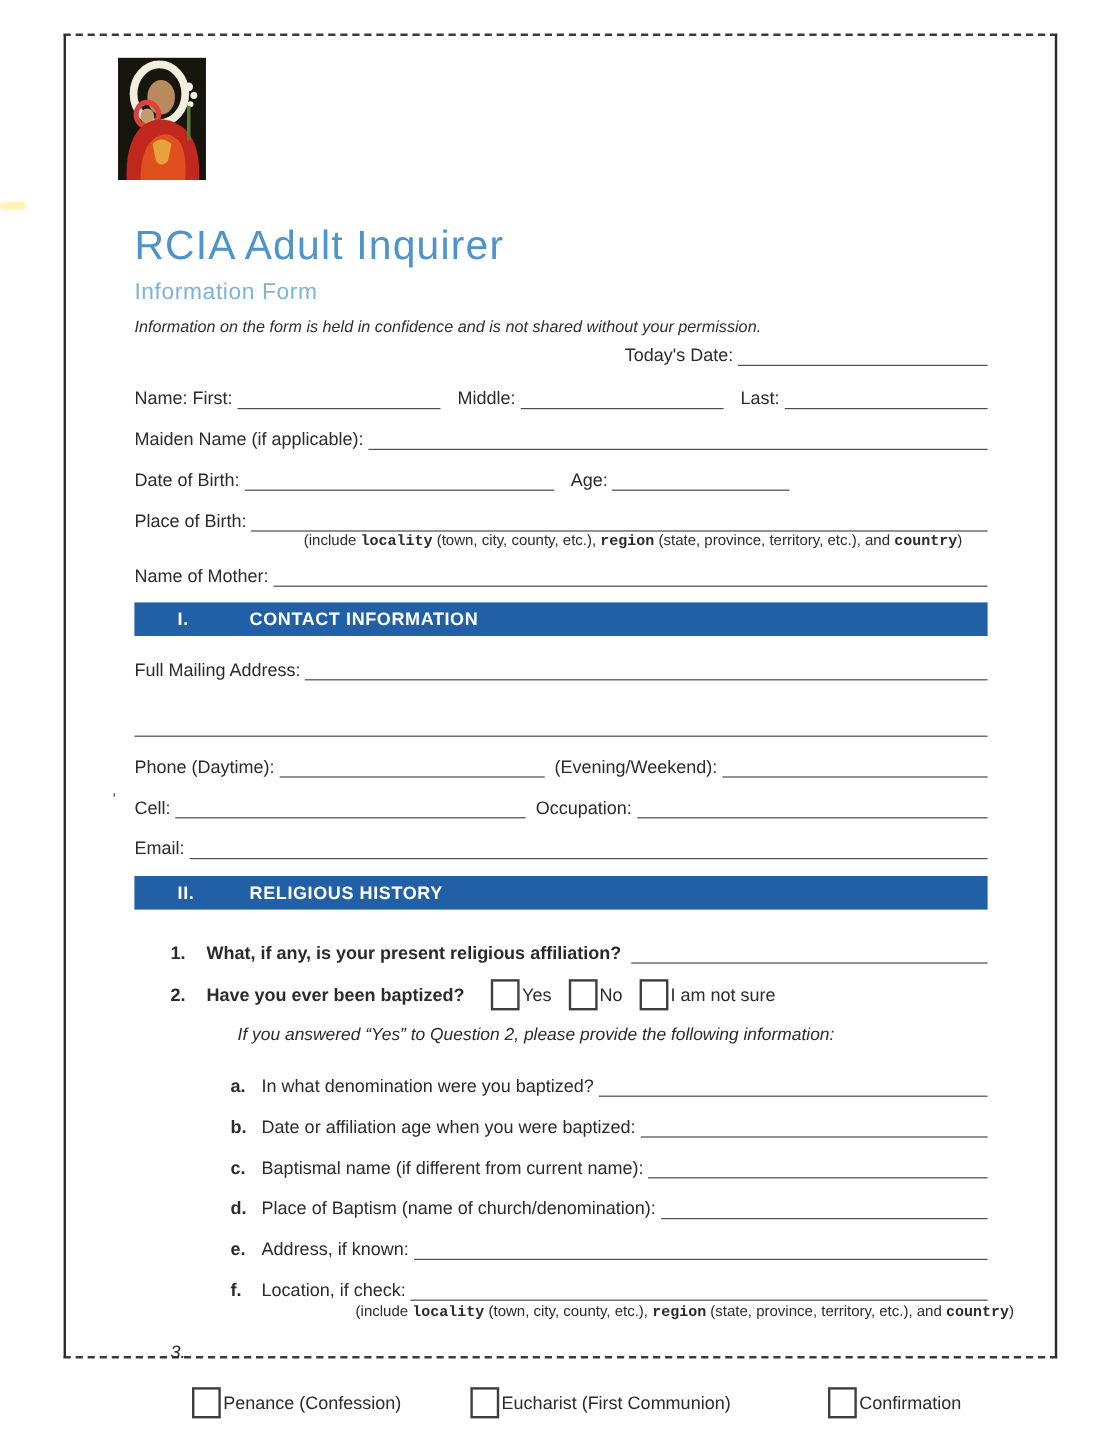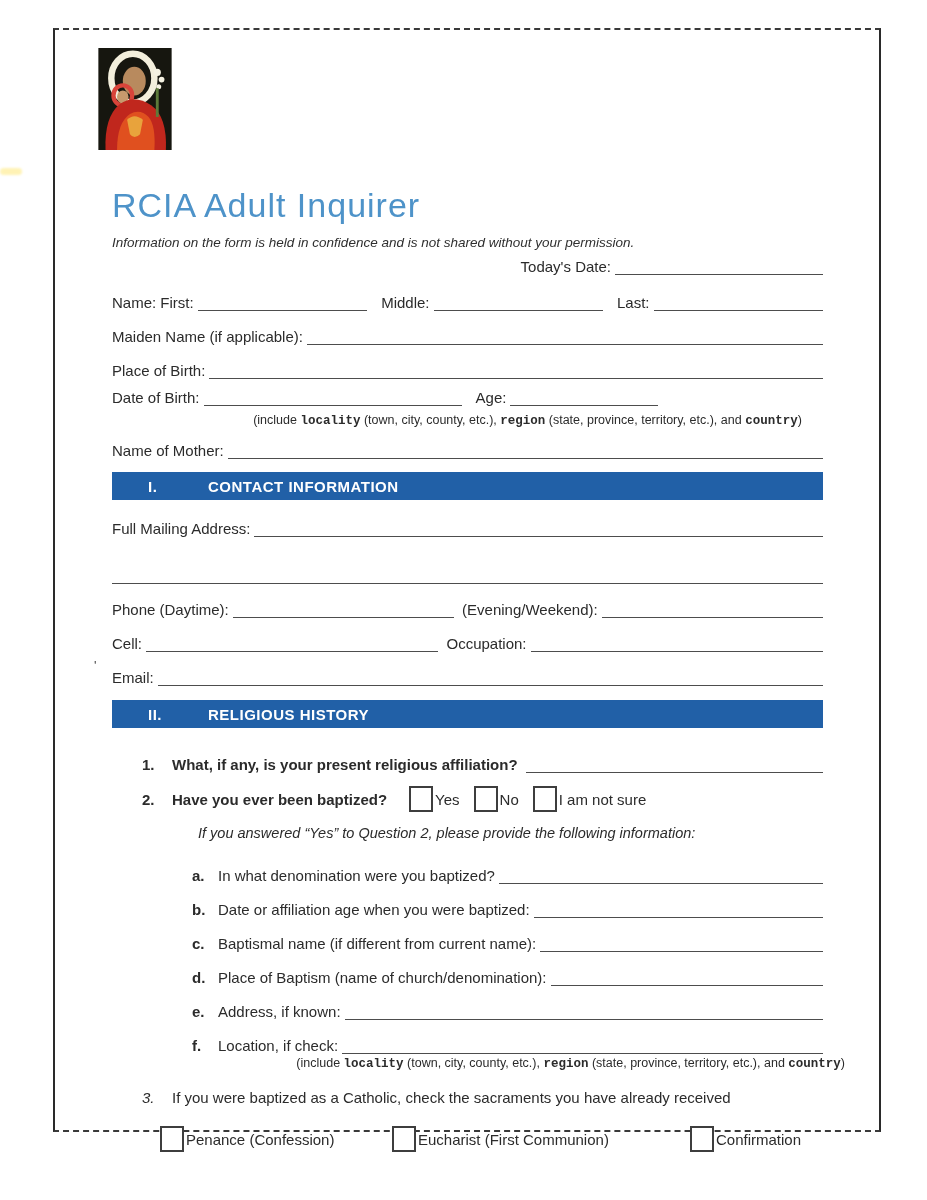--- a/index.html
+++ b/index.html
@@ -79,20 +79,21 @@
         <path d="M10 142 Q8 96 30 78 Q50 64 74 80 Q96 96 94 142 Z" fill="#c0271d"></path>
         <path d="M26 142 Q26 104 44 92 Q58 84 70 96 Q80 108 78 142 Z" fill="#e0501f"></path>
         <path d="M40 100 Q50 90 62 100 L58 120 Q50 128 44 120 Z" fill="#e8a33c"></path>
         <circle cx="82" cy="34" r="5" fill="#f5f2e2"></circle>
         <circle cx="88" cy="44" r="4" fill="#f5f2e2"></circle>
         <circle cx="84" cy="54" r="3.5" fill="#f5f2e2"></circle>
         <rect x="80" y="56" width="4" height="40" fill="#5d7a3a"></rect>
       </svg>
       <div class="titles">
         <div class="title">RCIA Adult Inquirer</div>
+        <div class="subtitle">Information Form</div>
         <div class="conf-note">Information on the form is held in confidence and is not shared without your permission.</div>
       </div>
     </div>
 
     <div class="row today-row">
       <div class="spacer"></div>
       <span class="lbl">Today's Date:</span>
       <span class="wline fixed" style="width:208px"></span>
     </div>
 
@@ -102,35 +103,35 @@
       <span class="gap14"></span>
       <span class="lbl">Middle:</span>
       <span class="wline"></span>
       <span class="gap14"></span>
       <span class="lbl">Last:</span>
       <span class="wline"></span>
     </div>
 
     <div class="row">
       <span class="lbl">Maiden Name (if applicable):</span>
-      <span class="wline"></span>
-    </div>
-
-    <div class="row" style="margin-bottom:6px">
-      <span class="lbl">Place of Birth:</span>
       <span class="wline"></span>
     </div>
 
     <div class="row">
       <span class="lbl">Date of Birth:</span>
       <span class="wline fixed" style="width:258px"></span>
       <span class="gap14"></span>
       <span class="lbl">Age:</span>
       <span class="wline fixed" style="width:148px"></span>
       <span class="spacer"></span>
+    </div>
+
+    <div class="row" style="margin-bottom:6px">
+      <span class="lbl">Place of Birth:</span>
+      <span class="wline"></span>
     </div>
     <div class="note-line"><span>(include </span><b>locality</b><span> (town, city, county, etc.), </span><b>region</b><span> (state, province, territory, etc.), and </span><b>country</b><span>)</span></div>
 
     <div class="row">
       <span class="lbl">Name of Mother:</span>
       <span class="wline"></span>
     </div>
 
     <div class="section-bar">
       <span class="num">I.</span>
@@ -217,21 +218,20 @@
     </div>
     <div class="row sub-row" style="margin-bottom:6px">
       <span class="sub-letter">f.</span>
       <span class="lbl">Location, if check:</span>
       <span class="wline"></span>
     </div>
     <div class="note-line right"><span>(include </span><b>locality</b><span> (town, city, county, etc.), </span><b>region</b><span> (state, province, territory, etc.), and </span><b>country</b><span>)</span></div>
 
     <div class="row q-row" style="margin-top:10px">
       <span class="q-num it">3.</span>
-      <span class="q-text normal">If you were baptized as a Catholic, check the sacraments you have already received</span>
     </div>
 
     <div class="row sac-row">
       <span class="sac-group sac-1">
         <span class="checkbox"></span>
         <span class="cb-label">Penance (Confession)</span>
       </span>
       <span class="sac-group sac-2">
         <span class="checkbox"></span>
         <span class="cb-label">Eucharist (First Communion)</span>

